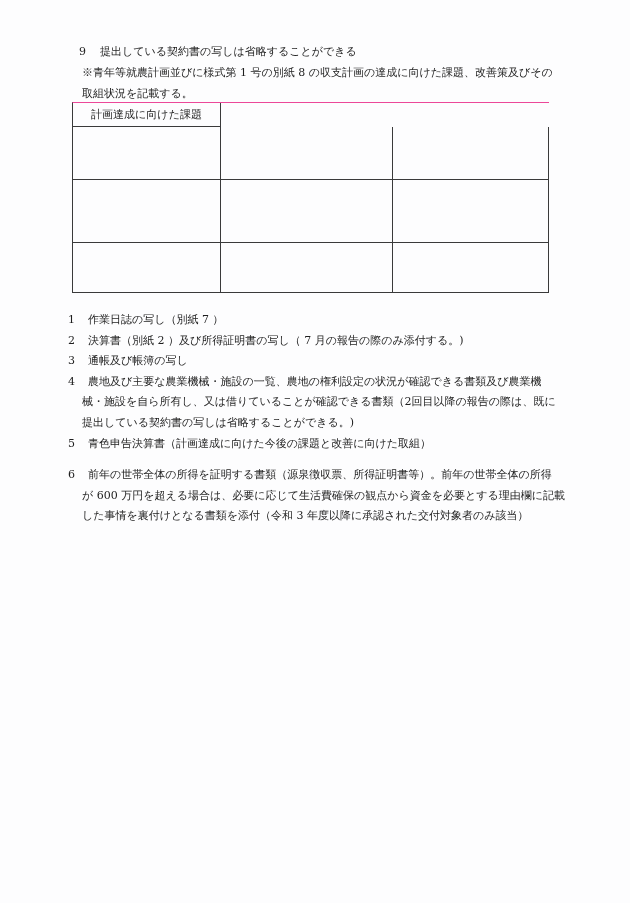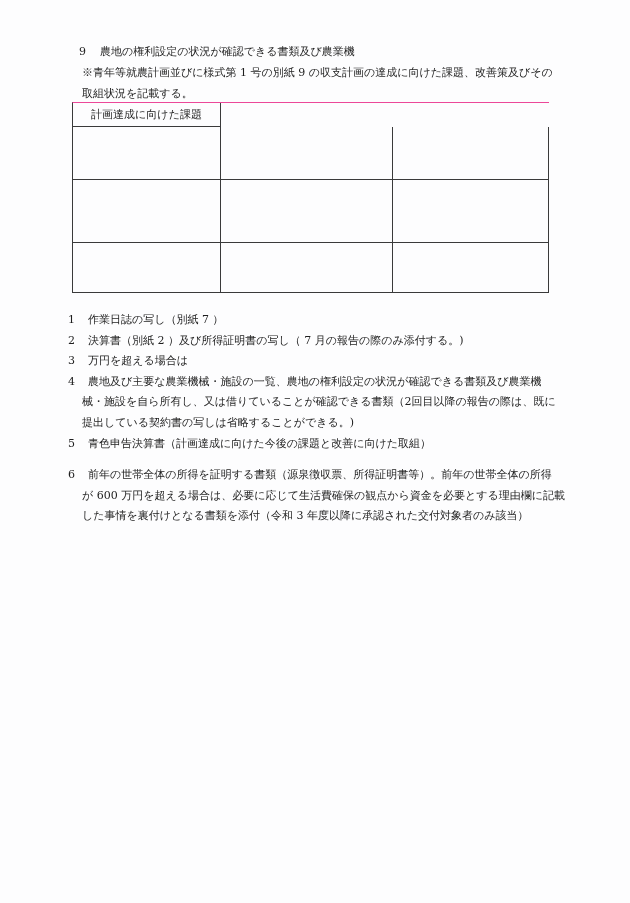--- a/index.html
+++ b/index.html
@@ -85,24 +85,24 @@
   }
   .gap { margin-top: 11px; }
 </style>
 </head>
 <body>
 
 <div class="page">
 
   <div class="heading">
     <span class="h-num">9</span>
-    <span class="h-title">農地の権利設定の状況が確認できる書類及び農業機</span>
+    <span class="h-title">提出している契約書の写しは省略することができる</span>
   </div>
 
-  <div class="note">※青年等就農計画並びに様式第 1 号の別紙 9 の収支計画の達成に向けた課題、改善策及びその
+  <div class="note">※青年等就農計画並びに様式第 1 号の別紙 8 の収支計画の達成に向けた課題、改善策及びその
 取組状況を記載する。</div>
 
   <div class="doc-table">
     <div class="tr thead">
       <div class="td c1">計画達成に向けた課題</div>
     </div>
     <div class="tr row1">
       <div class="td c1"></div>
       <div class="td c2"></div>
       <div class="td c3"></div>
@@ -126,21 +126,21 @@
       <div class="txt">作業日誌の写し（別紙 7 ）</div>
     </div>
 
     <div class="doc-item">
       <span class="num">2</span>
       <div class="txt">決算書（別紙 2 ）及び所得証明書の写し（ 7 月の報告の際のみ添付する。)</div>
     </div>
 
     <div class="doc-item">
       <span class="num">3</span>
-      <div class="txt">万円を超える場合は</div>
+      <div class="txt">通帳及び帳簿の写し</div>
     </div>
 
     <div class="doc-item">
       <span class="num">4</span>
       <div class="txt">農地及び主要な農業機械・施設の一覧、農地の権利設定の状況が確認できる書類及び農業機
 械・施設を自ら所有し、又は借りていることが確認できる書類（2回目以降の報告の際は、既に
 提出している契約書の写しは省略することができる。)</div>
     </div>
 
     <div class="doc-item">

